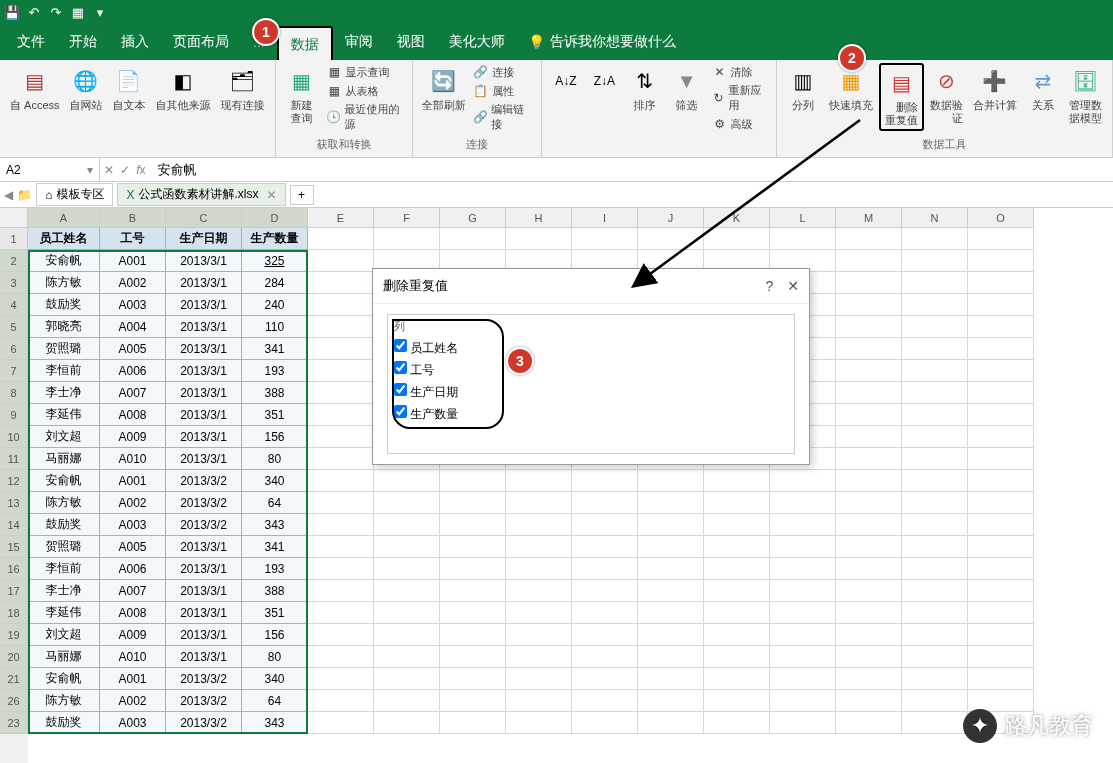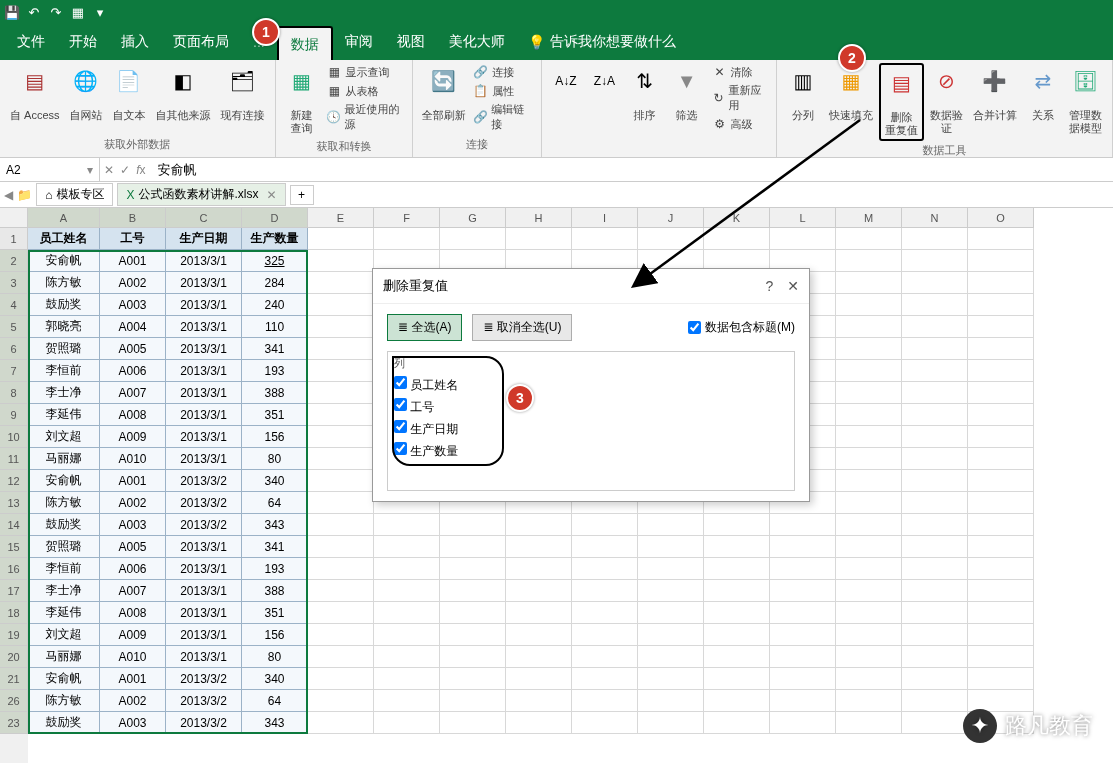--- a/index.html
+++ b/index.html
@@ -10,21 +10,21 @@
 .titlebar .title-text { flex: 1; text-align: right; padding-right: 20px; font-size: 13px; }
 .menubar { background: #0d7a3e; height: 36px; display: flex; align-items: center; padding: 0 5px; position: relative; }
 .tab { padding: 8px 12px; color: #fff; font-size: 14px; cursor: pointer; }
 .tab.active { background: #f3f3f3; color: #0d7a3e; border: 2px solid #000; border-bottom: none; border-radius: 3px 3px 0 0; margin-top: 4px; }
 .ribbon { background: #f3f3f3; border-bottom: 1px solid #ccc; height: 98px; display: flex; position: relative; }
 .ribbon-group { border-right: 1px solid #d0d0d0; padding: 3px 6px; display: flex; flex-direction: column; }
 .ribbon-group .group-content { flex: 1; display: flex; align-items: flex-start; gap: 2px; }
 .ribbon-group .group-label { text-align: center; font-size: 11px; color: #666; padding: 2px 0; }
 .r-btn { display: flex; flex-direction: column; align-items: center; justify-content: flex-start; padding: 2px 4px; min-width: 40px; cursor: pointer; }
 .r-btn .r-icon { width: 32px; height: 32px; display: flex; align-items: center; justify-content: center; font-size: 20px; }
-.r-btn .r-label { font-size: 11px; text-align: center; line-height: 1.2; margin-top: 12px; white-space: pre; color: #444; }
+.r-btn .r-label { font-size: 11px; text-align: right; line-height: 1.2; margin-top: 2px; white-space: pre; color: #444; }
 .r-btn.highlighted { border: 2px solid #000; border-radius: 3px; }
 .r-col { display: flex; flex-direction: column; gap: 1px; }
 .r-mini { display: flex; align-items: center; gap: 3px; padding: 1px 3px; font-size: 11px; color: #444; }
 .r-mini .mini-icon { width: 16px; height: 16px; display: flex; align-items: center; justify-content: center; font-size: 12px; }
 .formulabar { display: flex; height: 24px; border-bottom: 1px solid #ccc; align-items: center; }
 .namebox { width: 100px; padding: 2px 6px; border-right: 1px solid #ccc; font-size: 12px; height: 100%; display: flex; align-items: center; justify-content: space-between; }
 .fx-btns { display: flex; padding: 0 4px; gap: 6px; color: #888; }
 .formula-input { flex: 1; padding: 2px 8px; font-size: 13px; }
 .tabbar { height: 26px; border-bottom: 1px solid #ccc; display: flex; align-items: center; padding: 0 4px; gap: 4px; }
 .tabbar .file-tab { border: 1px solid #ccc; padding: 2px 8px; font-size: 12px; background: #fff; display: flex; align-items: center; gap: 4px; }
@@ -108,21 +108,20 @@
         </div>
       <div class="r-btn">
           <div class="r-icon">◧</div>
           <div class="r-label">自其他来源</div>
         </div>
       <div class="r-btn">
           <div class="r-icon">🗂</div>
           <div class="r-label">现有连接</div>
         </div>
     </div>
-    <div class="group-label">获取外部数据</div>
   </div>
   <div class="ribbon-group">
     <div class="group-content">
       <div class="r-btn">
           <div class="r-icon" style="color:#2a7">▦</div>
           <div class="r-label">新建
 查询</div>
         </div>
       <div class="r-col">
         <div class="r-mini">
@@ -719,28 +718,20 @@
 
 <div class="dialog">
   <div class="dialog-title">
     <span>删除重复值</span>
     <div class="dialog-close">
       <span>?</span>
       <span>✕</span>
     </div>
   </div>
   <div class="dialog-body">
-    <div class="dialog-toolbar">
-      <button class="dlg-btn active"><span>≣ </span><span>全选(A)</span></button>
-      <button class="dlg-btn"><span>≣ </span><span>取消全选(U)</span></button>
-      <label class="chk-label">
-          <input type="checkbox" checked="" style=""> 
-          <span>数据包含标题(M)</span>
-        </label>
-    </div>
     <div class="col-list">
       <div class="list-label">列</div>
       <label><input type="checkbox" checked="" style=""> <span>员工姓名</span></label>
       <label><input type="checkbox" checked="" style=""> <span>工号</span></label>
       <label><input type="checkbox" checked="" style=""> <span>生产日期</span></label>
       <label><input type="checkbox" checked="" style=""> <span>生产数量</span></label>
       <div class="highlight-box"></div>
       <div class="callout" style="left:118px;top:32px">3</div>
     </div>
   </div>

